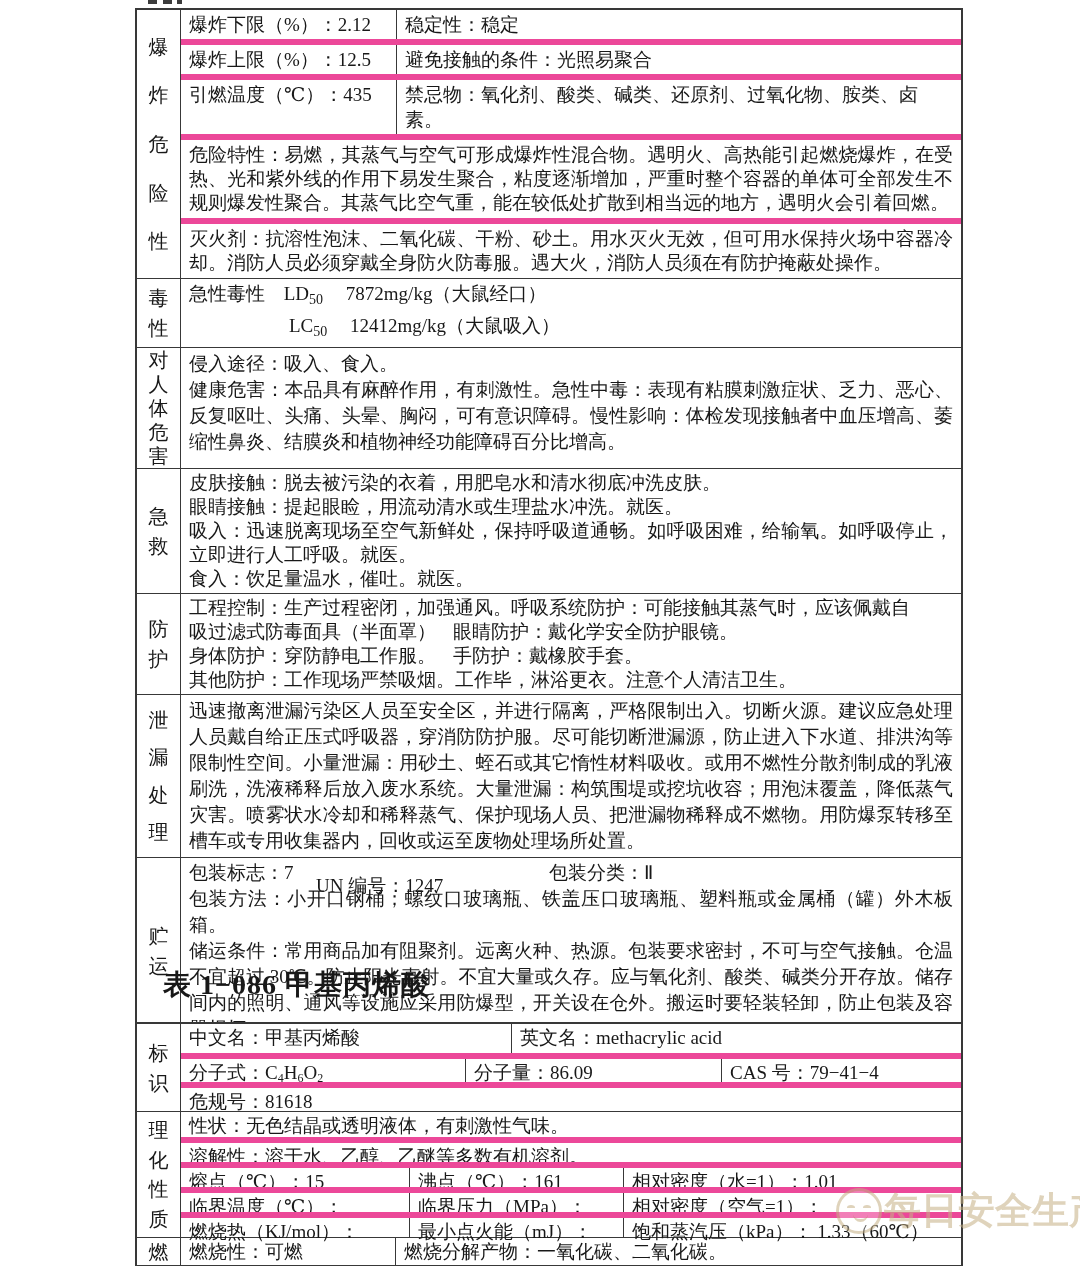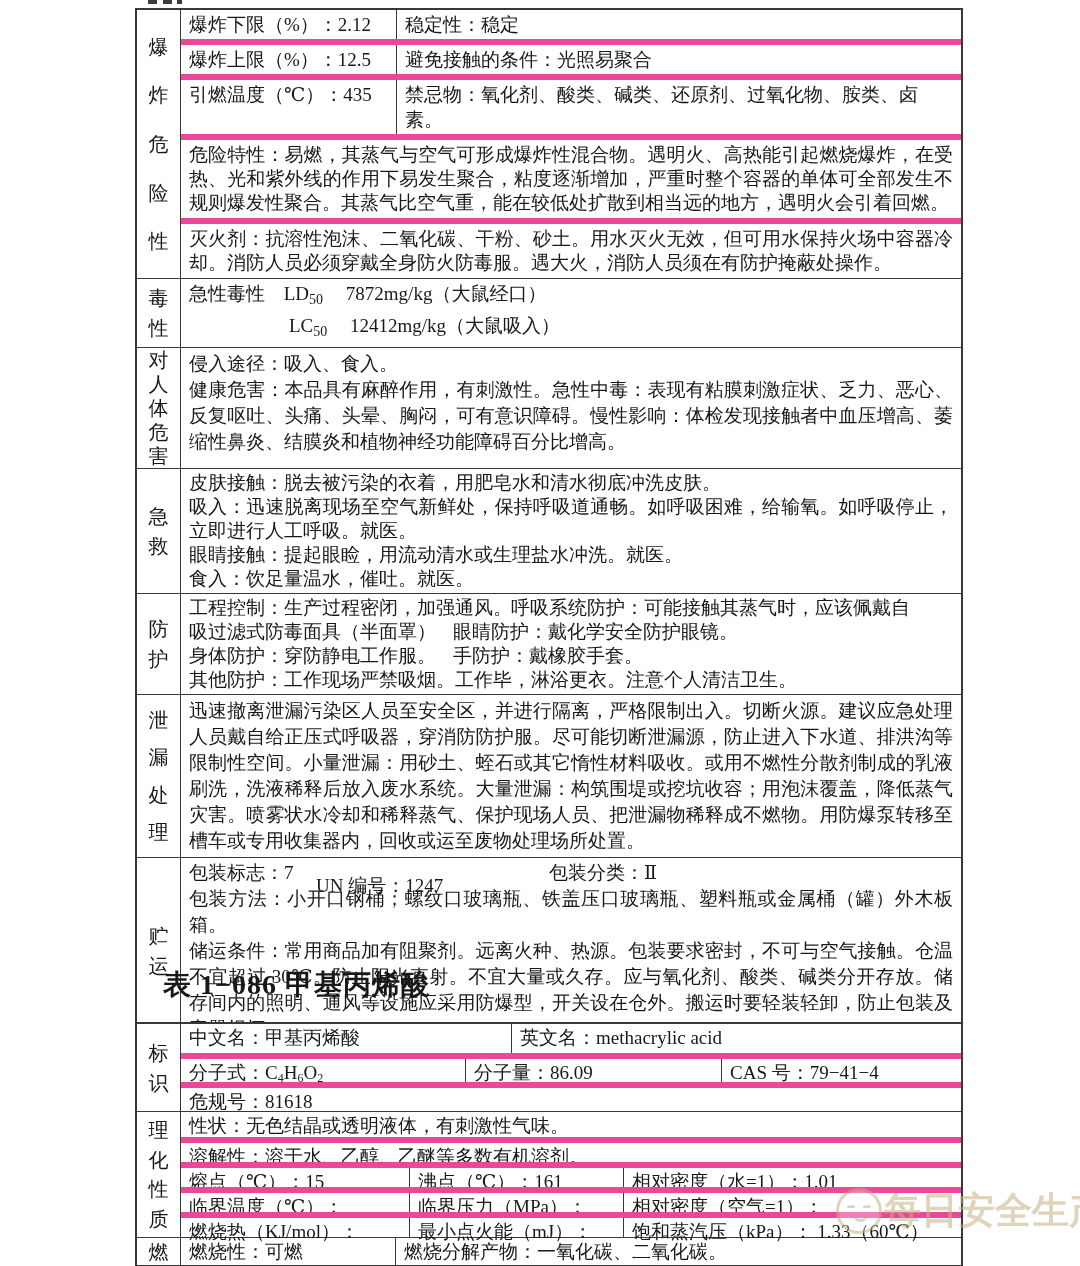--- a/index.html
+++ b/index.html
@@ -55,21 +55,21 @@
   .pline .pr.pos-a { left: 330px; }
   .pline .pr.pos-b { left: 272px; }
   .prot-block { padding: 2px 0 2px; }
   .prot-block > div { border-top: none !important; }
 
   
   .tagline { position: relative; font-size: 19px; line-height: 26px; min-height: 26px; padding: 0 8px; }
   .tagline .tg2 { position: absolute; left: 135px; top: 0; margin-top: 13px; }
   .tagline .tg3 { position: absolute; left: 368px; top: 0; }
   .store-block { padding: 2px 0; }
-  .store-block > div { border-top: none !important; }
+  .store-block > div { border-top: none !important; font-family: Liberation Serif, serif; }
   .store-block .para { padding-top: 0; padding-bottom: 0; }
 
   
   .t2 .row.r-id { height: 29px; }
   .t2 .row.r-ph { height: 25px; }
   .t2 .row.r-fl { height: 27px; }
   .t2 .cell { line-height: 21px; padding: 3px 8px; white-space: nowrap; }
   .t2 .id-c1 { flex: 0 0 331px; }
   .t2 .id-c2 { flex: 1 1 auto; }
   .t2 .f-c1 { flex: 0 0 285px; }
@@ -178,22 +178,22 @@
       </div>
     </div>
 
     <div class="sec">
       <div class="shead centered">
           <span>急</span>
           <span>救</span>
         </div>
       <div class="sbody" style="padding:2px 0;">
         <div class="para" style="border-top:none; padding-top:0; padding-bottom:0;">皮肤接触：脱去被污染的衣着，用肥皂水和清水彻底冲洗皮肤。</div>
+        <div class="para" style="border-top:none; padding-top:0; padding-bottom:0;">眼睛接触：提起眼睑，用流动清水或生理盐水冲洗。就医。</div>
         <div class="para" style="border-top:none; padding-top:0; padding-bottom:0;">吸入：迅速脱离现场至空气新鲜处，保持呼吸道通畅。如呼吸困难，给输氧。如呼吸停止，立即进行人工呼吸。就医。</div>
-        <div class="para" style="border-top:none; padding-top:0; padding-bottom:0;">眼睛接触：提起眼睑，用流动清水或生理盐水冲洗。就医。</div>
         <div class="para" style="border-top:none; padding-top:0; padding-bottom:0;">食入：饮足量温水，催吐。就医。</div>
       </div>
     </div>
 
     <div class="sec">
       <div class="shead centered">
           <span>防</span>
           <span>护</span>
         </div>
       <div class="sbody prot-block">

